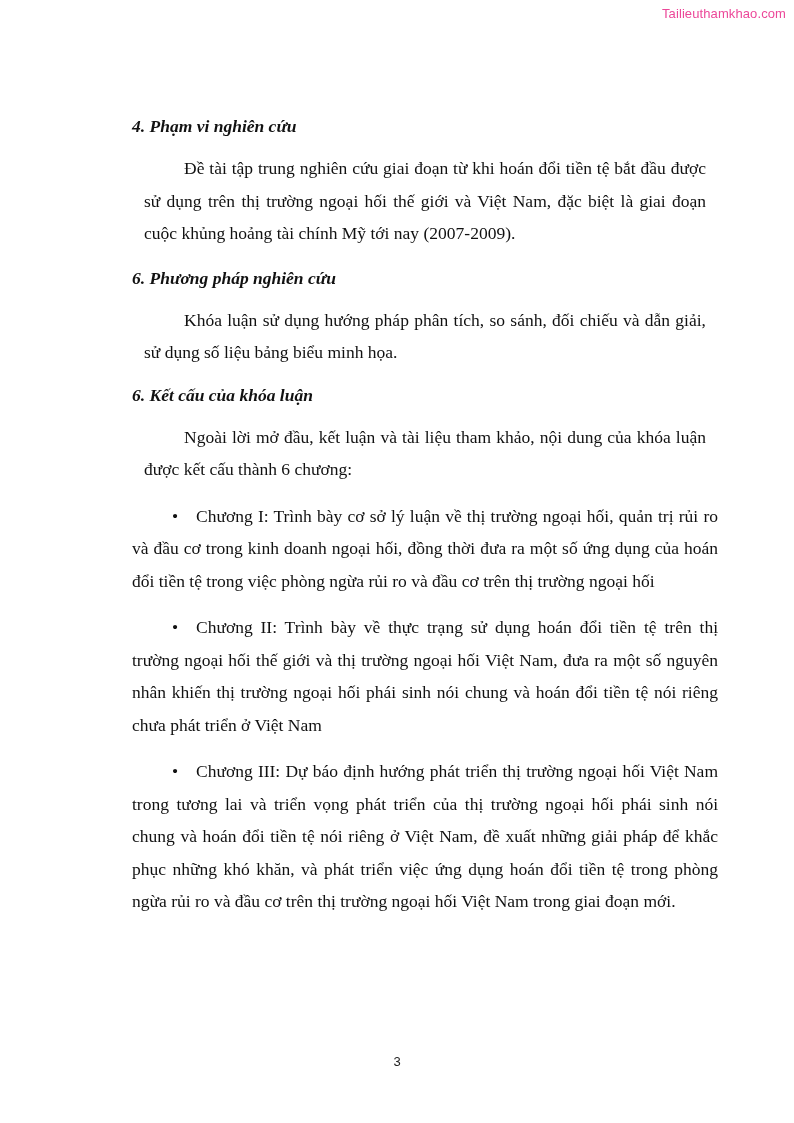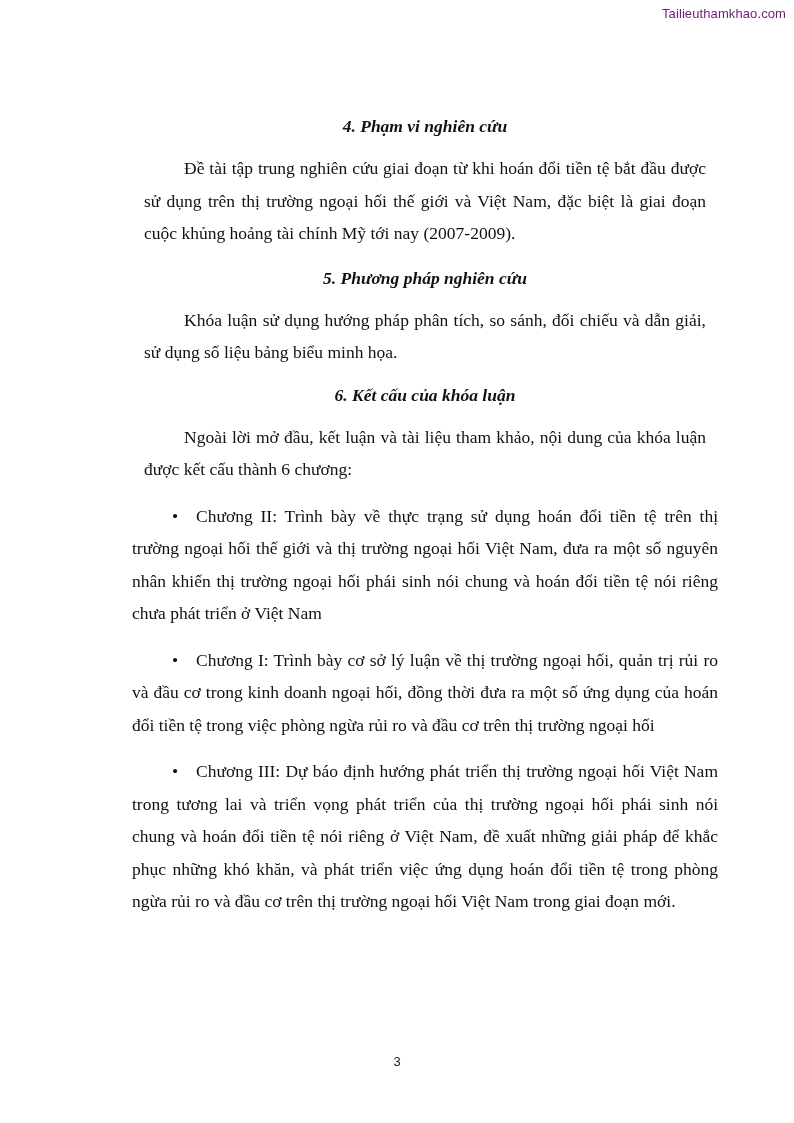--- a/index.html
+++ b/index.html
@@ -14,36 +14,35 @@
       overflow: hidden;
       font-family: "Liberation Serif", "DejaVu Serif", serif;
       color: #111111;
     }
     .watermark {
       position: absolute;
       top: 6px;
       right: 8px;
       font-family: "Liberation Sans", "DejaVu Sans", sans-serif;
       font-size: 13px;
-      color: #701a75;
+      color: #ec4899;
       letter-spacing: 0.1px;
     }
     .content {
       position: absolute;
       left: 132px;
       top: 112px;
       width: 586px;
     }
     .heading {
       font-weight: bold;
       font-style: italic;
       font-size: 17.5px;
       line-height: 28px;
       margin: 0;
-      text-align: center;
     }
     .para {
       font-size: 17.5px;
       line-height: 32.5px;
       text-align: justify;
       margin: 12px;
       text-indent: 40px;
     }
     .sec4-heading { margin-top: 0; }
     .sec5-heading { margin-top: 14px; }
@@ -79,30 +78,30 @@
 <div class="watermark">Tailieuthamkhao.com</div>
 
 <div class="content">
 
   <section>
     <h2 class="heading sec4-heading">4. Phạm vi nghiên cứu</h2>
     <p class="para">Đề tài tập trung nghiên cứu giai đoạn từ khi hoán đổi tiền tệ bắt đầu được sử dụng trên thị trường ngoại hối thế giới và Việt Nam, đặc biệt là giai đoạn cuộc khủng hoảng tài chính Mỹ tới nay (2007-2009).</p>
   </section>
 
   <section>
-    <h2 class="heading sec5-heading">5. Phương pháp nghiên cứu</h2>
+    <h2 class="heading sec5-heading">6. Phương pháp nghiên cứu</h2>
     <p class="para">Khóa luận sử dụng hướng pháp phân tích, so sánh, đối chiếu và dẫn giải, sử dụng số liệu bảng biểu minh họa.</p>
   </section>
 
   <section>
     <h2 class="heading sec6-heading">6. Kết cấu của khóa luận</h2>
     <p class="para">Ngoài lời mở đầu, kết luận và tài liệu tham khảo, nội dung của khóa luận được kết cấu thành 6 chương:</p>
 
     <div class="bullet-list">
+      <p class="bullet-item"><span class="bullet-dot">•</span><span>Chương I: Trình bày cơ sở lý luận về thị trường ngoại hối, quản trị rủi ro và đầu cơ trong kinh doanh ngoại hối, đồng thời đưa ra một số ứng dụng của hoán đổi tiền tệ trong việc phòng ngừa rủi  ro và đầu cơ trên thị trường ngoại hối</span></p>
       <p class="bullet-item"><span class="bullet-dot">•</span><span>Chương II: Trình bày về thực trạng sử dụng hoán đổi tiền tệ trên thị trường ngoại hối thế giới và thị trường ngoại hối Việt Nam, đưa ra một số nguyên nhân khiến thị trường ngoại hối phái sinh nói chung và hoán đổi tiền tệ nói riêng chưa phát triển ở Việt Nam</span></p>
-      <p class="bullet-item"><span class="bullet-dot">•</span><span>Chương I: Trình bày cơ sở lý luận về thị trường ngoại hối, quản trị rủi ro và đầu cơ trong kinh doanh ngoại hối, đồng thời đưa ra một số ứng dụng của hoán đổi tiền tệ trong việc phòng ngừa rủi  ro và đầu cơ trên thị trường ngoại hối</span></p>
       <p class="bullet-item"><span class="bullet-dot">•</span><span>Chương III: Dự báo định hướng phát triển thị trường ngoại hối Việt Nam trong tương lai và triển vọng phát triển của thị trường ngoại hối phái sinh nói chung và hoán đổi tiền tệ nói riêng ở Việt Nam, đề xuất những giải pháp để khắc phục những khó khăn, và phát triển việc ứng dụng hoán đổi tiền tệ trong phòng ngừa rủi ro và đầu cơ trên thị trường ngoại hối Việt Nam trong giai đoạn mới.</span></p>
     </div>
   </section>
 
 </div>
 
 <div class="page-number">3</div>
 
 </body></html>

